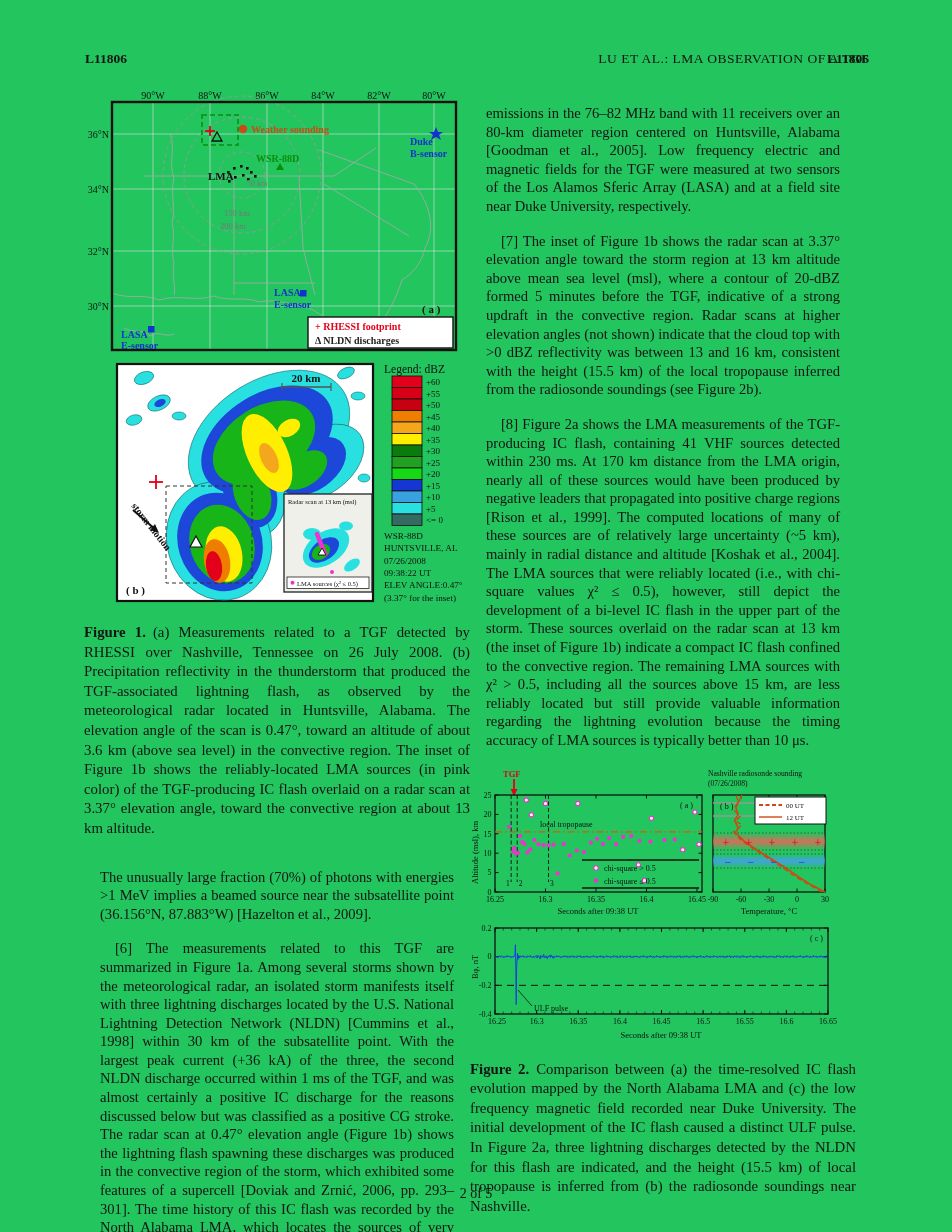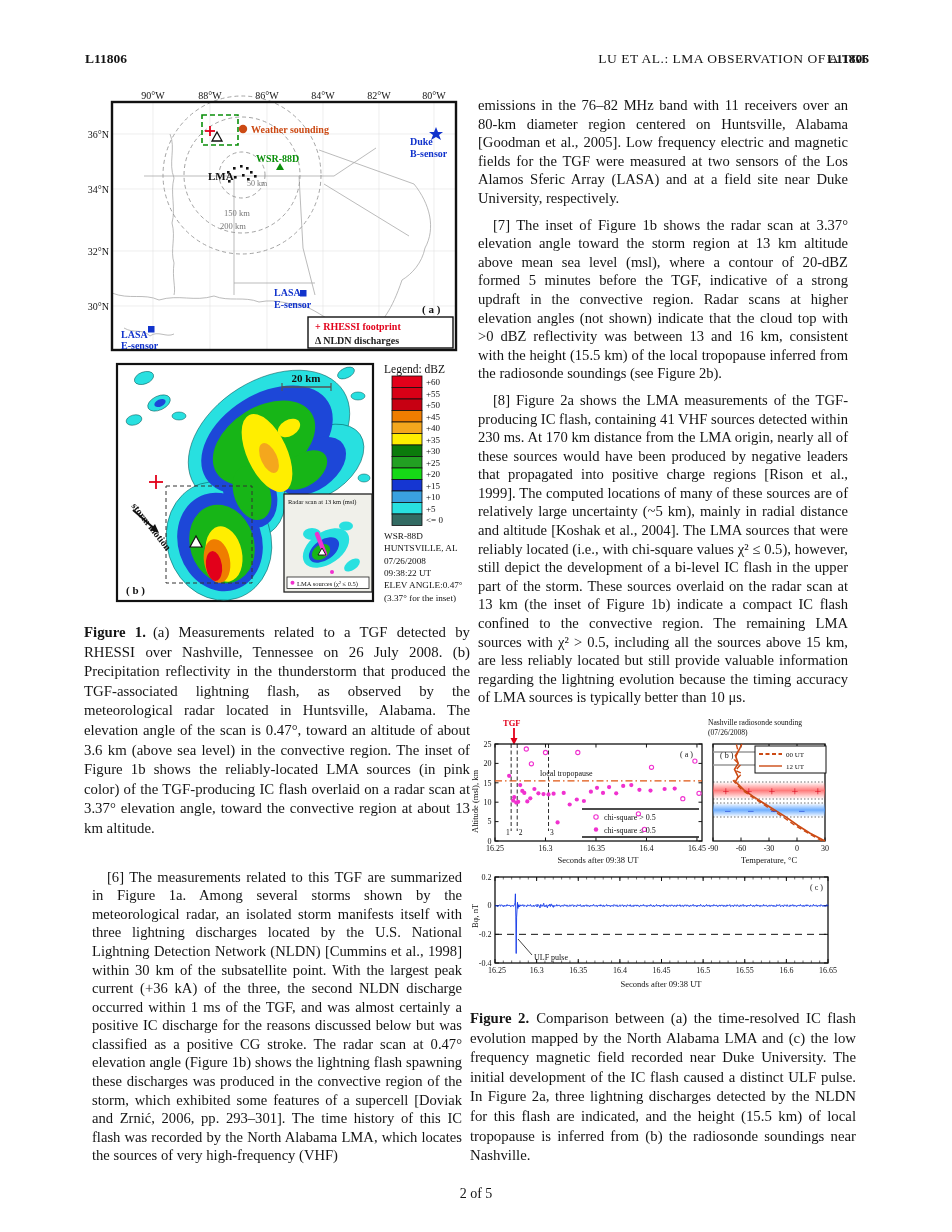--- a/index.html
+++ b/index.html
@@ -1,24 +1,24 @@
 <!DOCTYPE html>
 <html><head>
 <meta charset="utf-8">
 <style>
   html,body{margin:0;padding:0;background:#9a9a9a;}
-  .page{width:952px;height:1232px;background:#ffffff;position:relative;margin:0 auto;
+  .page{width:952px;height:1232px;background:#22c55e;position:relative;margin:0 auto;
         font-family:"Liberation Serif",serif;color:#141414;overflow:hidden;}
   .hdr{position:absolute;top:51px;left:85px;width:784px;font-size:13.5px;}
   .hdr-l{position:absolute;left:0;top:0;font-weight:bold;}
   .hdr-r{position:absolute;right:0;top:0;font-weight:bold;}
   .hdr-c{text-align:right;letter-spacing:.5px;}
   .cols{position:absolute;top:88px;left:84px;width:788px;display:flex;}
   .col{width:386px;}
-  p.body{font-size:14.6px;line-height:18.6px;text-align:justify;margin:8px;}
+  p.body{font-size:14.6px;line-height:18.6px;text-align:justify;margin:16px;}
   p.ind{text-indent:15px;}
   .caption{font-size:14.8px;line-height:19.6px;text-align:justify;margin-top:11px;}
   .cap-tag{font-weight:bold;padding-right:7px;}
   .fig{margin:0;padding:0;line-height:0;}
   .bodyblock{margin-top:29px;}
   .footer{position:absolute;top:1186px;left:0;width:100%;text-align:center;font-size:14px;}
   svg text{font-family:"Liberation Serif",serif;} .t10b{font-size:10px;font-weight:bold;} .t11b{font-size:11px;font-weight:bold;} .t8{font-size:8px;} .t85{font-size:8.5px;} .t7{font-size:7px;} .t76{font-size:7.6px;}
   .t65{font-size:6.5px;} .gray{fill:#777;}
   .blue{fill:#1133cc;} .green{fill:#0a8f0a;} .red{fill:#e2001a;} .orange{fill:#cc4a14;}
 </style>
@@ -229,20 +229,21 @@
               <text x="300" y="242.5" font-size="9.2" fill="#111" text-anchor="start">(3.37° for the inset)</text>
             </g>
       </svg>
       </div>
 
       <div class="caption">
         <span class="cap-tag">Figure 1.</span><span>(a) Measurements related to a TGF detected by RHESSI over Nashville, Tennessee on 26 July 2008. (b) Precipitation reflectivity in the thunderstorm that produced the TGF-associated lightning flash, as observed by the meteorological radar located in Huntsville, Alabama. The elevation angle of the scan is 0.47°, toward an altitude of about 3.6 km (above sea level) in the convective region. The inset of Figure 1b shows the reliably-located LMA sources (in pink color) of the TGF-producing IC flash overlaid on a radar scan at 3.37° elevation angle, toward the convective region at about 13 km altitude.</span>
       </div>
 
       <div class="bodyblock">
+        <p class="body">The unusually large fraction (70%) of photons with energies &gt;1 MeV implies a beamed source near the subsatellite point (36.156°N, 87.883°W) [Hazelton et al., 2009].</p>
         <p class="body ind">[6] The measurements related to this TGF are summarized in Figure 1a. Among several storms shown by the meteorological radar, an isolated storm manifests itself with three lightning discharges located by the U.S. National Lightning Detection Network (NLDN) [Cummins et al., 1998] within 30 km of the subsatellite point. With the largest peak current (+36 kA) of the three, the second NLDN discharge occurred within 1 ms of the TGF, and was almost certainly a positive IC discharge for the reasons discussed below but was classified as a positive CG stroke. The radar scan at 0.47° elevation angle (Figure 1b) shows the lightning flash spawning these discharges was produced in the convective region of the storm, which exhibited some features of a supercell [Doviak and Zrnić, 2006, pp. 293–301]. The time history of this IC flash was recorded by the North Alabama LMA, which locates the sources of very high-frequency (VHF)</p>
       </div>
     </div>
 
     <div class="col">
       <p class="body">emissions in the 76–82 MHz band with 11 receivers over an 80-km diameter region centered on Huntsville, Alabama [Goodman et al., 2005]. Low frequency electric and magnetic fields for the TGF were measured at two sensors of the Los Alamos Sferic Array (LASA) and at a field site near Duke University, respectively.</p>
       <p class="body ind">[7] The inset of Figure 1b shows the radar scan at 3.37° elevation angle toward the storm region at 13 km altitude above mean sea level (msl), where a contour of 20-dBZ formed 5 minutes before the TGF, indicative of a strong updraft in the convective region. Radar scans at higher elevation angles (not shown) indicate that the cloud top with &gt;0 dBZ reflectivity was between 13 and 16 km, consistent with the height (15.5 km) of the local tropopause inferred from the radiosonde soundings (see Figure 2b).</p>
       <p class="body ind">[8] Figure 2a shows the LMA measurements of the TGF-producing IC flash, containing 41 VHF sources detected within 230 ms. At 170 km distance from the LMA origin, nearly all of these sources would have been produced by negative leaders that propagated into positive charge regions [Rison et al., 1999]. The computed locations of many of these sources are of relatively large uncertainty (~5 km), mainly in radial distance and altitude [Koshak et al., 2004]. The LMA sources that were reliably located (i.e., with chi-square values χ² ≤ 0.5), however, still depict the development of a bi-level IC flash in the upper part of the storm. These sources overlaid on the radar scan at 13 km (the inset of Figure 1b) indicate a compact IC flash confined to the convective region. The remaining LMA sources with χ² &gt; 0.5, including all the sources above 15 km, are less reliably located but still provide valuable information regarding the lightning evolution because the timing accuracy of LMA sources is typically better than 10 μs.</p>
 
       <div class="fig" style="margin-top:8px">

